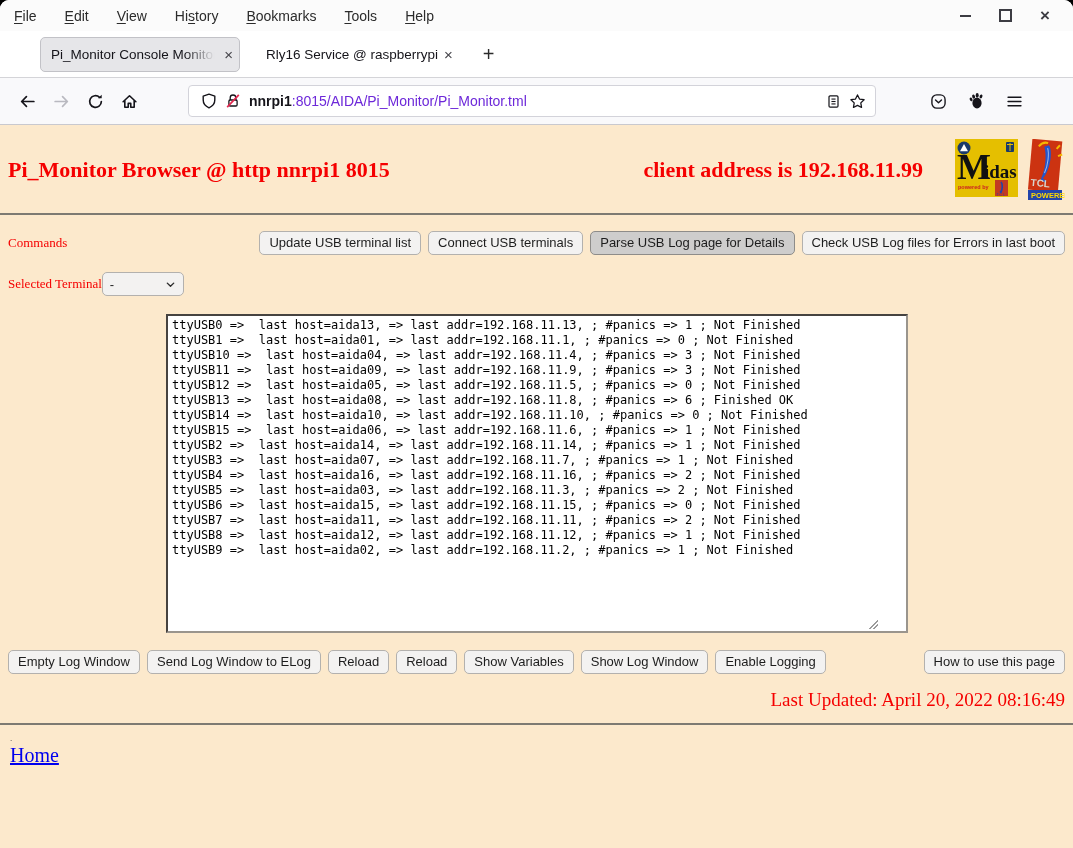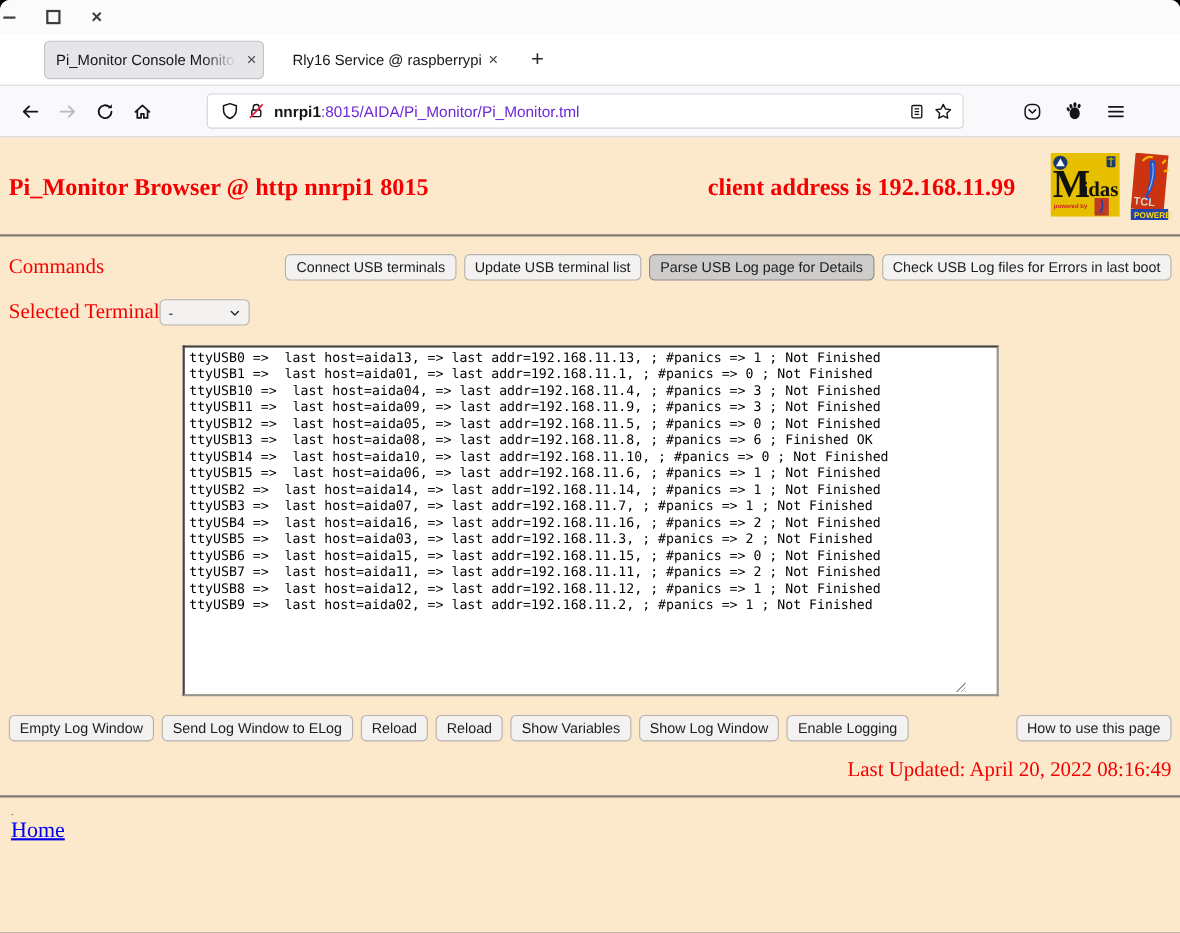--- a/index.html
+++ b/index.html
@@ -42,21 +42,21 @@
 
   
   .page{flex:1;background:#fce9cc;padding:0 8px;font-family:"Liberation Serif",serif;overflow:hidden;}
   .header-row{display:flex;align-items:center;margin-top:14px;height:62px;}
   .page-title{font-size:22px;font-weight:bold;color:#f50000;}
   .client-address{font-size:22px;font-weight:bold;color:#f50000;margin-left:auto;margin-right:32px;}
   .logos{display:flex;align-items:flex-start;gap:7px;}
   hr.rule{border:none;height:0;border-top:2px solid #7d7a72;margin:12px -8px 0 -8px;}
 
   .commands-row{display:flex;align-items:center;margin-top:16px;}
-  .red-label{font-size:19px;color:#f50000;}
+  .red-label{font-size:13px;color:#f50000;}
   .cmd-buttons{margin-left:auto;display:flex;gap:7px;}
   button.ui{font-family:"Liberation Sans",sans-serif;font-size:13px;color:#1d1d1d;background:#f3f2f1;border:1px solid #b3b1ae;border-radius:5px;padding:3px 9px;line-height:16px;white-space:nowrap;}
   button.ui.pressed{background:#cecdcc;border-color:#8e8c89;}
 
   .sel-row{display:flex;align-items:center;margin-top:17px;}
   .select{width:82px;height:24px;background:#f3f2f1;border:1px solid #b3b1ae;border-radius:5px;display:flex;align-items:center;padding:0 7px;box-sizing:border-box;font-family:"Liberation Sans",sans-serif;font-size:13px;color:#1d1d1d;}
   .select .chev{margin-left:auto;}
 
   .log-wrap{position:relative;margin:18px 0 16px 158px;width:716px;height:319px;}
   .log-wrap textarea{width:742px;height:319px;box-sizing:border-box;border:2px inset #9a958d;background:#fff;color:#000;font-family:"DejaVu Sans Mono",monospace;font-size:12px;line-height:15px;padding:2px 4px;resize:none;white-space:pre;overflow:hidden;outline:none;}
@@ -69,20 +69,29 @@
   .home-link{display:inline-block;font-size:20px;color:#0000ee;text-decoration:underline;margin-top:2px;padding-left:2px;}
 
   svg{display:block;}
 </style>
 </head>
 <body>
 
 <div class="window">
 
   <div class="menubar">
+    <div class="menus">
+      <span class="menu-item"><u>F</u>ile</span>
+      <span class="menu-item"><u>E</u>dit</span>
+      <span class="menu-item"><u>V</u>iew</span>
+      <span class="menu-item">Hi<u>s</u>tory</span>
+      <span class="menu-item"><u>B</u>ookmarks</span>
+      <span class="menu-item"><u>T</u>ools</span>
+      <span class="menu-item"><u>H</u>elp</span>
+    </div>
     <div class="win-controls">
       <span class="wc">
           <span class="wc-min"></span>
         </span>
       <span class="wc">
           <span class="wc-max"></span>
         </span>
       <span class="wc">
           <span class="wc-close">×</span>
         </span>
@@ -210,22 +219,22 @@
           <text x="6" y="59" font-family="Liberation Sans,sans-serif" font-size="7.5" font-weight="bold" fill="#ffd900">POWERED</text>
         </svg>
       </span>
     </div>
 
     <hr class="rule">
 
     <div class="commands-row">
       <span class="red-label">Commands</span>
       <span class="cmd-buttons">
+        <button class="ui">Update USB terminal list</button>
         <button class="ui">Connect USB terminals</button>
-        <button class="ui">Update USB terminal list</button>
         <button class="ui pressed">Parse USB Log page for Details</button>
         <button class="ui">Check USB Log files for Errors in last boot</button>
       </span>
     </div>
 
     <div class="sel-row">
       <span class="red-label">Selected Terminal</span>
       <span class="select">
         <span>-</span>
         <span class="chev">

